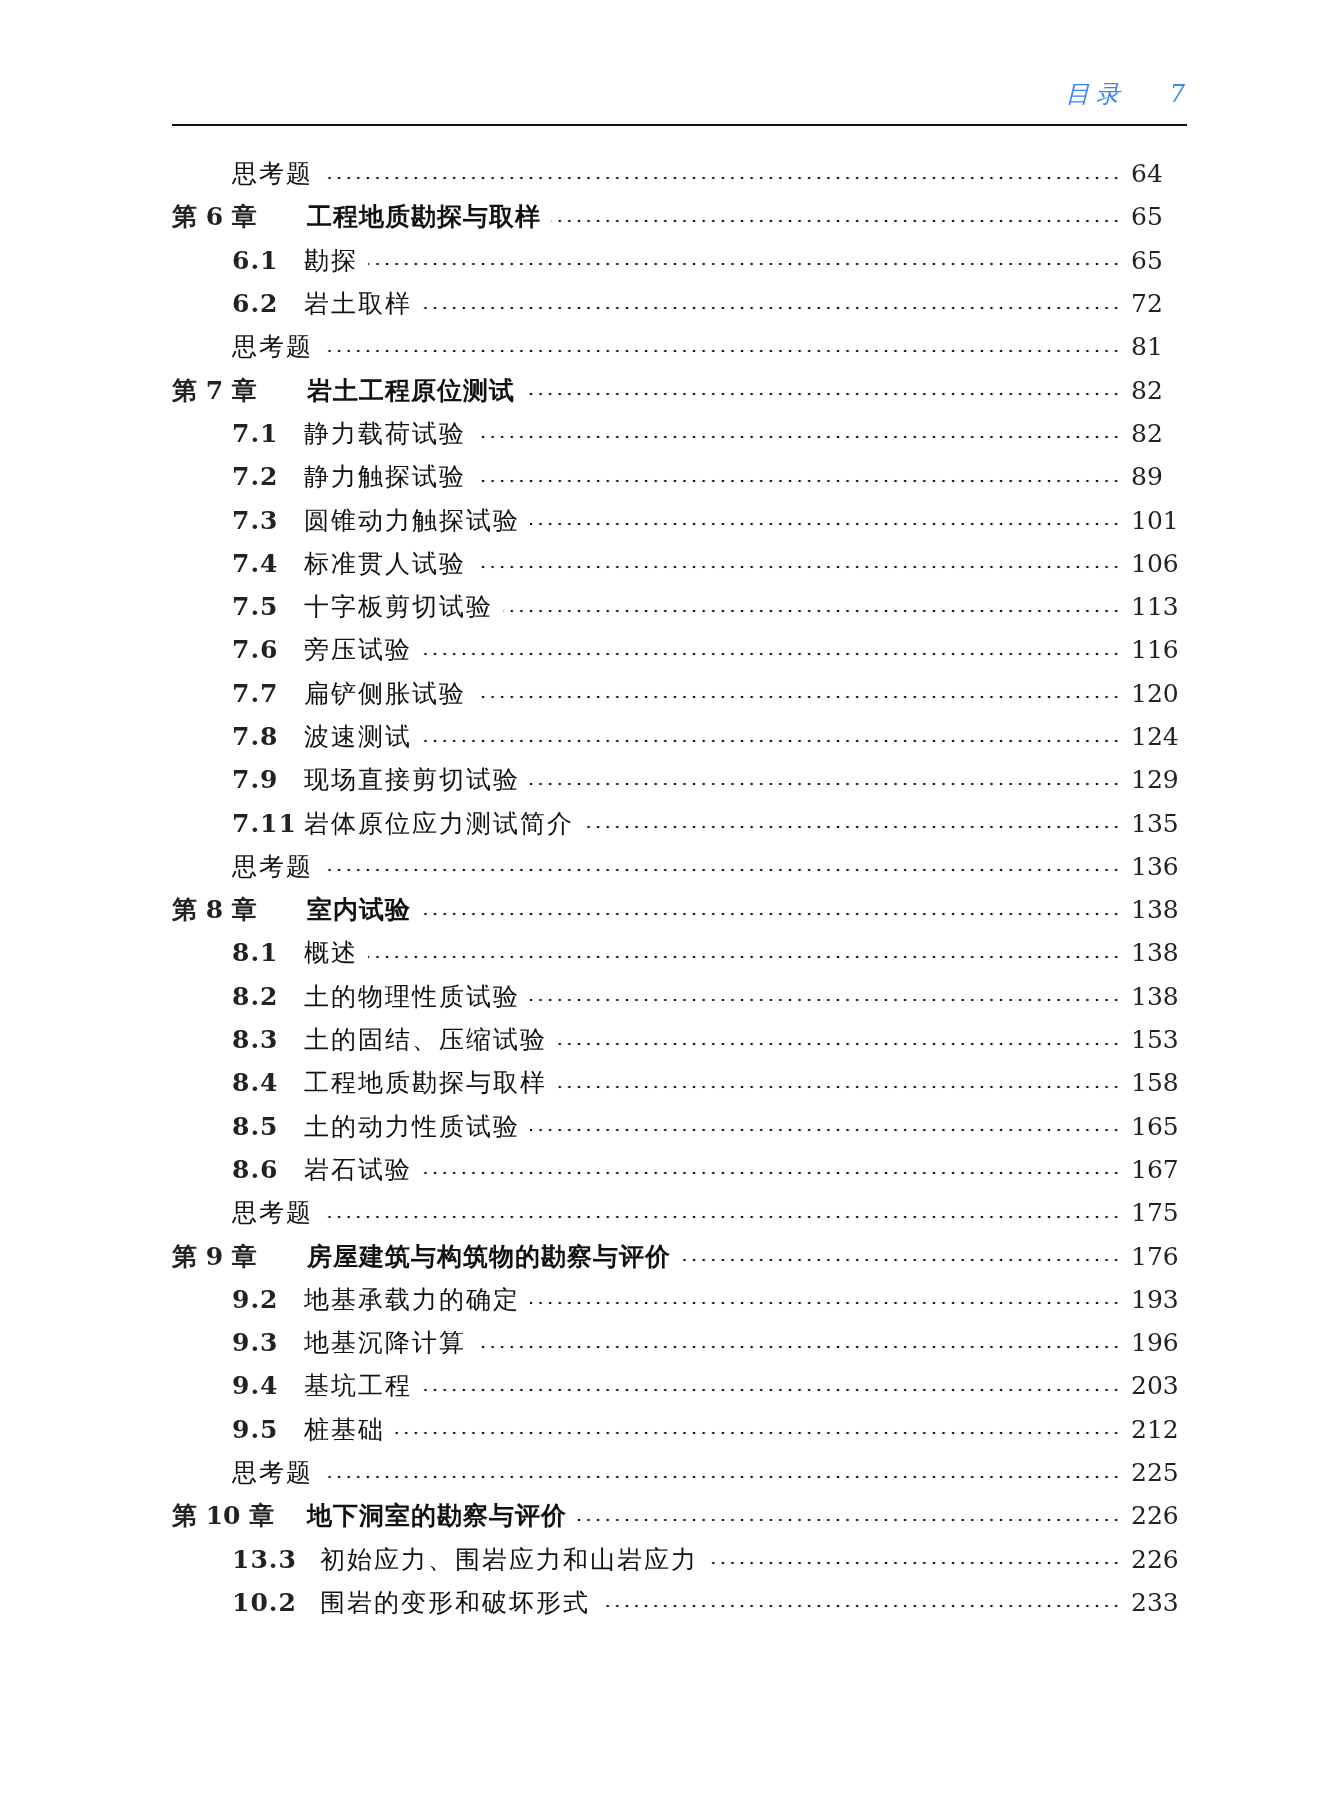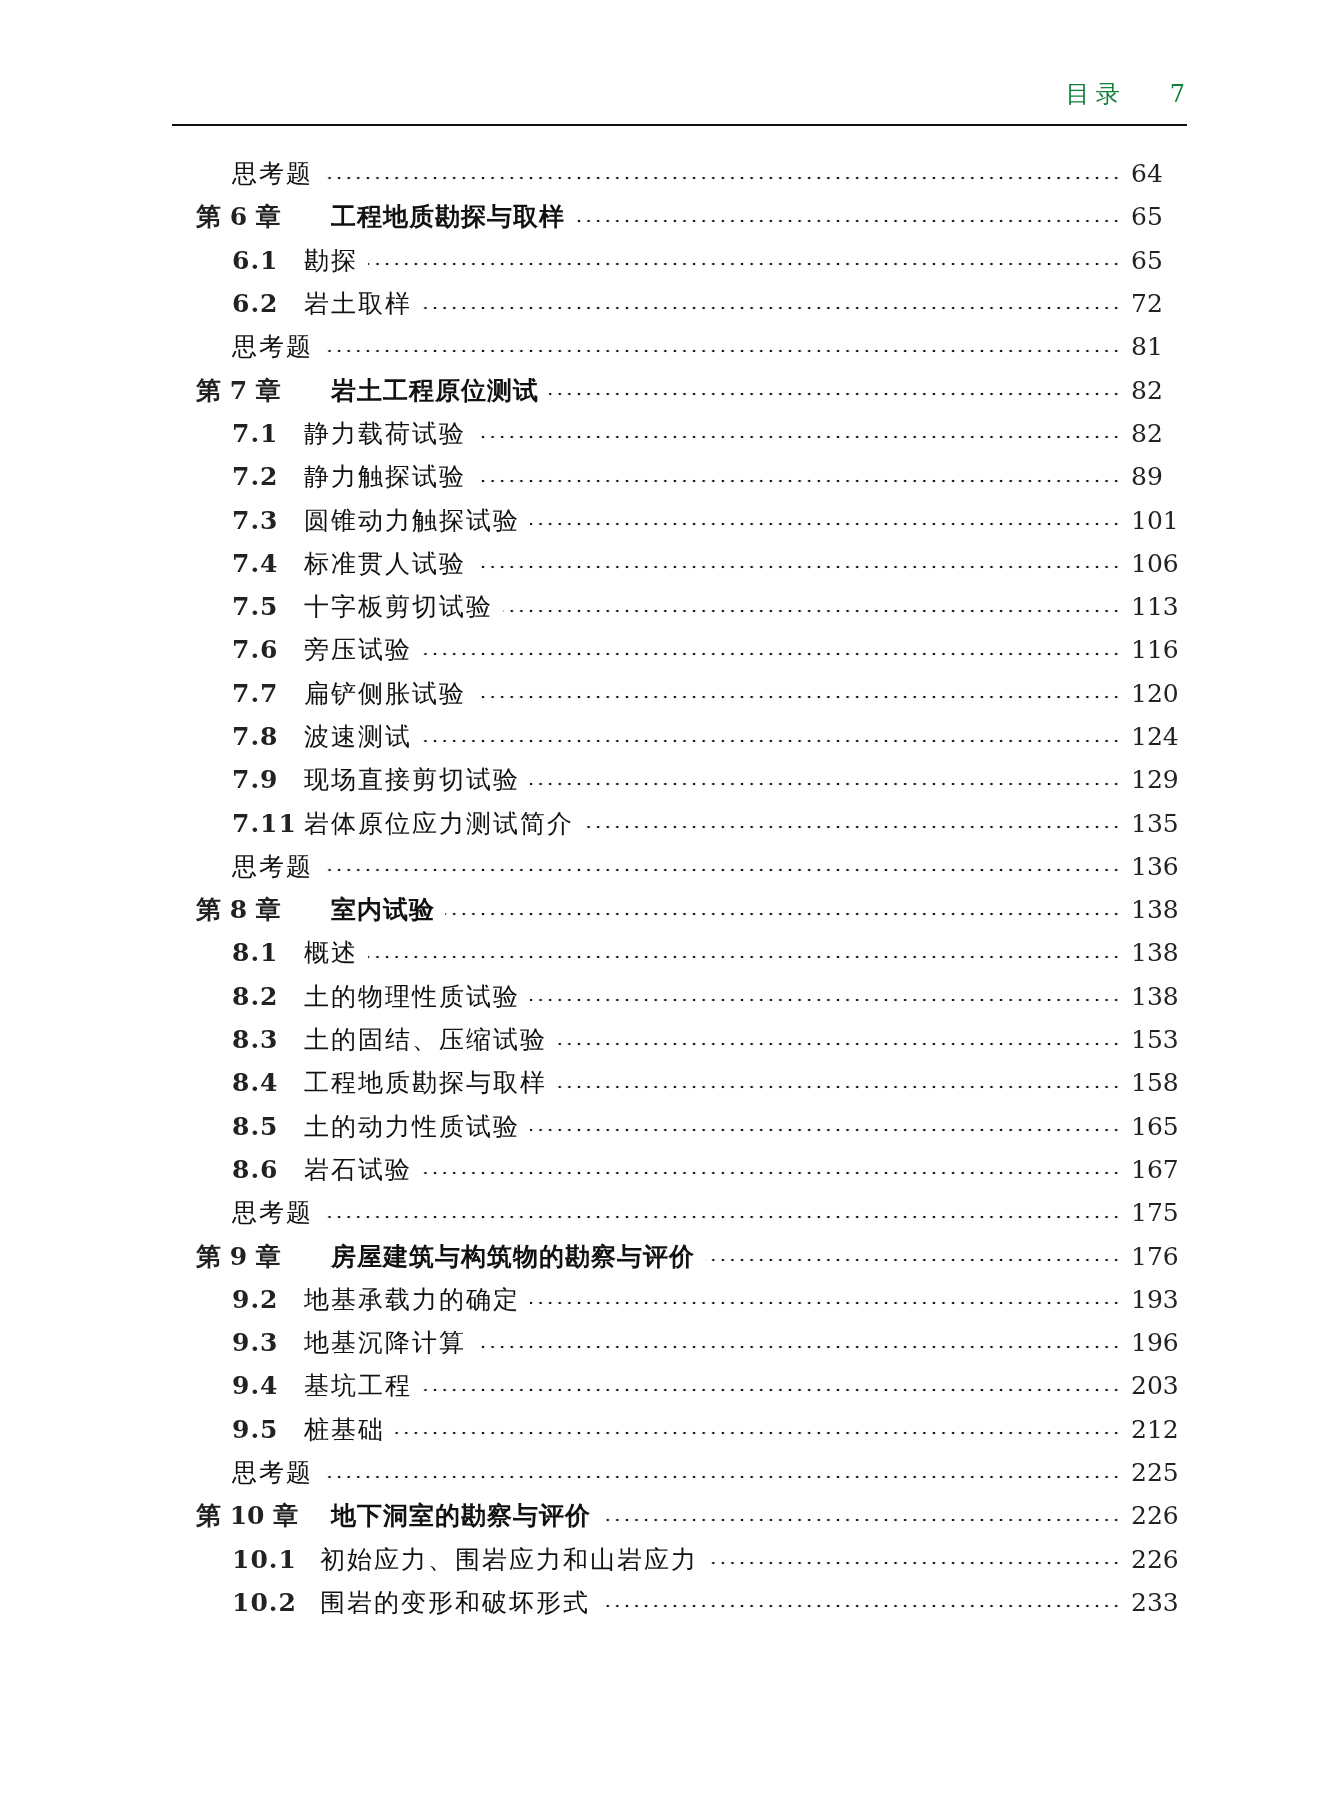--- a/index.html
+++ b/index.html
@@ -6,36 +6,36 @@
   body {
     width: 1337px; height: 1819px; position: relative; overflow: hidden;
     font-family: "DejaVu Serif", "Liberation Serif", serif;
     color: #111111;
   }
   .header {
     position: absolute; left: 172px; top: 78px; width: 1015px; height: 46px;
   }
   .header-text {
     position: absolute; right: 0; top: 0;
-    font-size: 24px; letter-spacing: 2px; color: #15803d;
+    font-size: 24px; letter-spacing: 2px; color: #3b82f6; font-style: italic;
   }
   .header-title { margin-right: 44px; letter-spacing: 6px; }
   .header-rule {
     position: absolute; left: 172px; top: 124px; width: 1015px; height: 2px;
     background: #111111;
   }
   .toc {
     position: absolute; left: 172px; top: 152px; width: 1015px;
   }
   .row {
     position: relative; height: 43.3px; display: flex; align-items: center;
     font-size: 25px; line-height: 1;
   }
   .row.level-1 { padding-left: 60px; }
-  .row.level-0 { padding-left: 0; font-weight: bold; margin-left: 24px; }
+  .row.level-0 { padding-left: 0; font-weight: bold; }
   .num { display: inline-block; color: #222; font-weight: bold; }
   .level-0 .num { font-weight: bold; }
   .sec-num { width: 72px; letter-spacing: 1px; }
   .sec-num.wide { width: 88px; }
   .ch-num { width: 118px; letter-spacing: 0px; }
   .ch-num.wide { width: 135px; }
   .title { white-space: nowrap; letter-spacing: 2px; }
   .level-0 .title { letter-spacing: 1px; }
   .leader {
     flex: 1; height: 4px; margin: 8px 10px 0 10px;
@@ -238,21 +238,21 @@
       <span class="leader"></span>
       <span class="page">225</span>
     </div>
     <div class="row level-0">
       <span class="num ch-num wide">第 10 章</span>
       <span class="title">地下洞室的勘察与评价</span>
       <span class="leader"></span>
       <span class="page">226</span>
     </div>
     <div class="row level-1">
-      <span class="num sec-num wide">10.1</span>
+      <span class="num sec-num wide">13.3</span>
       <span class="title">初始应力、围岩应力和山岩应力</span>
       <span class="leader"></span>
       <span class="page">226</span>
     </div>
     <div class="row level-1">
       <span class="num sec-num wide">10.2</span>
       <span class="title">围岩的变形和破坏形式</span>
       <span class="leader"></span>
       <span class="page">233</span>
     </div>

